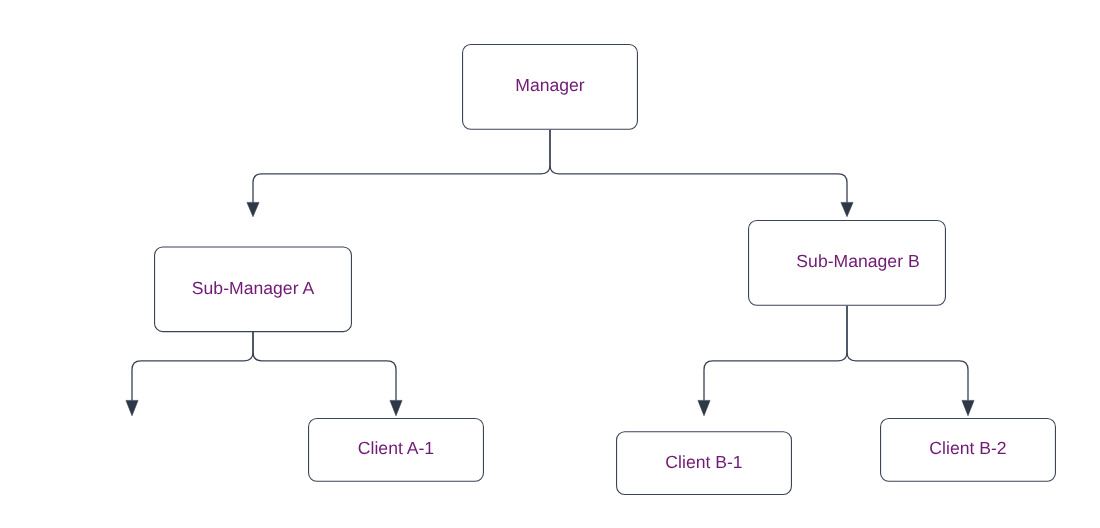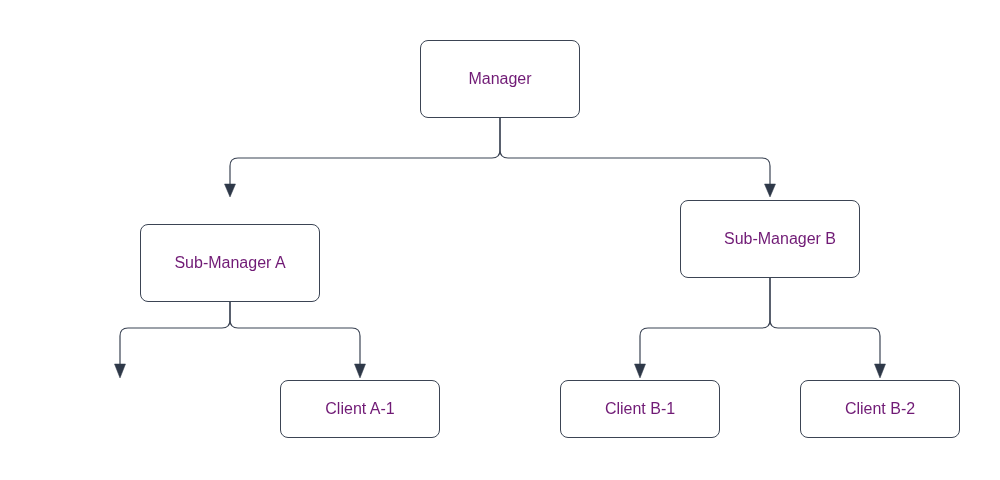--- a/index.html
+++ b/index.html
@@ -101,21 +101,21 @@
 
   <div class="node" style="left:680px; top:200px; width:180px; height:78px;padding-left:20px;">
     <span>Sub-Manager B</span>
   </div>
 
 
   <div class="node" style="left:280px; top:380px; width:160px; height:58px;">
     <span>Client A-1</span>
   </div>
 
-  <div class="node" style="left:560px; top:380px; width:160px; height:58px;">
+  <div class="node" style="left:560px; top:392px; width:160px; height:58px;">
     <span>Client B-1</span>
   </div>
 
   <div class="node" style="left:800px; top:380px; width:160px; height:58px;">
     <span>Client B-2</span>
   </div>
 
 </div>
 
 </body></html>

